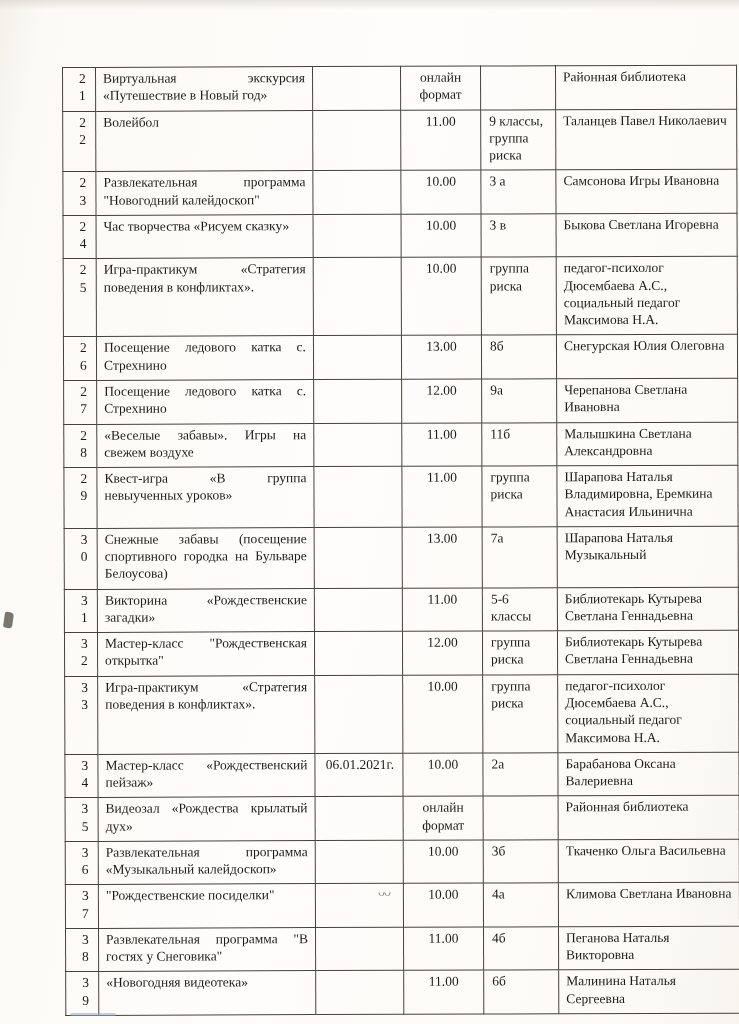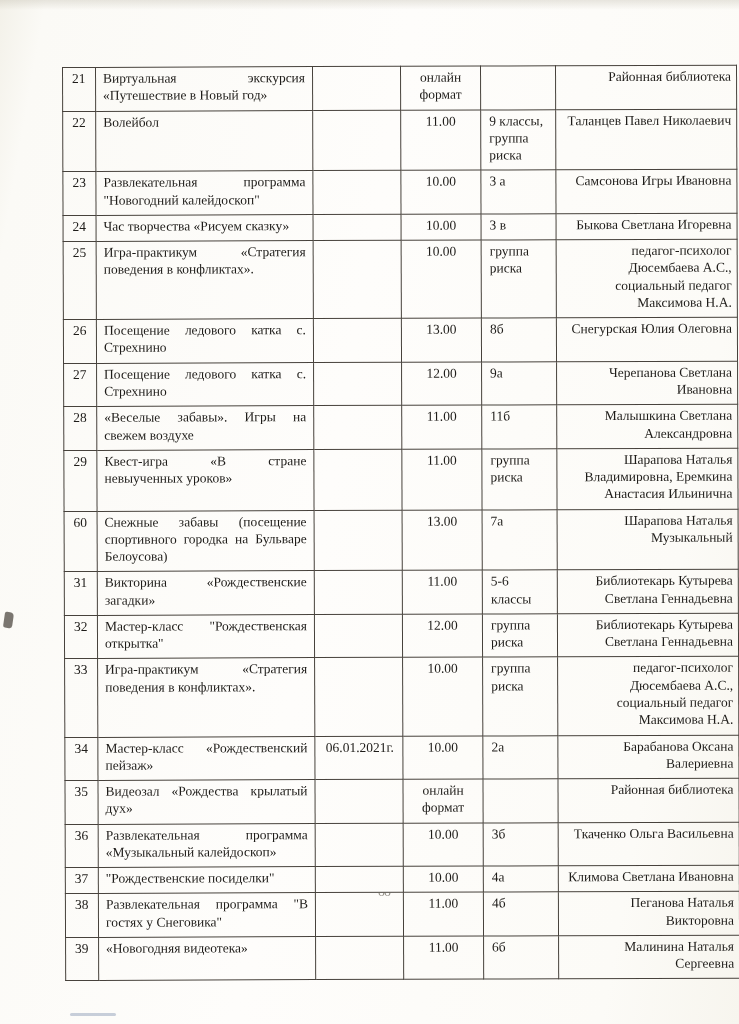--- a/index.html
+++ b/index.html
@@ -36,26 +36,26 @@
     transform-origin: left top;
   }
   td {
     border: 1px solid #47423c;
     vertical-align: top;
     padding: 2px 5px 6px 5px;
     font-size: 13.5px;
     line-height: 1.28;
     word-wrap: break-word;
   }
-  td.col-num { text-align: left; padding-left: 9px; }
+  td.col-num { text-align: left; padding-left: 16px; }
   td.col-event { text-align: justify; padding-left: 7px; padding-right: 7px; }
   td.col-date { text-align: center; padding-left: 2px; padding-right: 0; }
   td.col-time { text-align: center; }
   td.col-group { text-align: left; padding-left: 8px; margin-top: 15px; }
-  td.col-responsible { text-align: right; padding-left: 7px; }
+  td.col-responsible { text-align: left; padding-left: 7px; }
 
   
   .artifact-left-mark {
     position: absolute;
     left: 4px; top: 612px;
     width: 9px; height: 16px;
     background: #5a554d;
     border-radius: 2px 4px 3px 2px;
     transform: rotate(8deg);
     opacity: 0.8;
@@ -153,28 +153,28 @@
         <tr>
           <td class="col-num">28</td>
           <td class="col-event">«Веселые забавы». Игры на свежем воздухе</td>
           <td class="col-date"></td>
           <td class="col-time">11.00</td>
           <td class="col-group">11б</td>
           <td class="col-responsible">Малышкина Светлана Александровна</td>
         </tr>
         <tr>
           <td class="col-num">29</td>
-          <td class="col-event">Квест-игра «В  стране невыученных уроков»</td>
+          <td class="col-event">Квест-игра «В  группа невыученных уроков»</td>
           <td class="col-date"></td>
           <td class="col-time">11.00</td>
           <td class="col-group">группа риска</td>
           <td class="col-responsible">Шарапова Наталья Владимировна, Еремкина Анастасия Ильинична</td>
         </tr>
         <tr>
-          <td class="col-num">60</td>
+          <td class="col-num">30</td>
           <td class="col-event">Снежные забавы (посещение спортивного городка на Бульваре Белоусова)</td>
           <td class="col-date"></td>
           <td class="col-time">13.00</td>
           <td class="col-group">7а</td>
           <td class="col-responsible">Шарапова Наталья Музыкальный</td>
         </tr>
         <tr>
           <td class="col-num">31</td>
           <td class="col-event">Викторина «Рождественские загадки»</td>
           <td class="col-date"></td>

